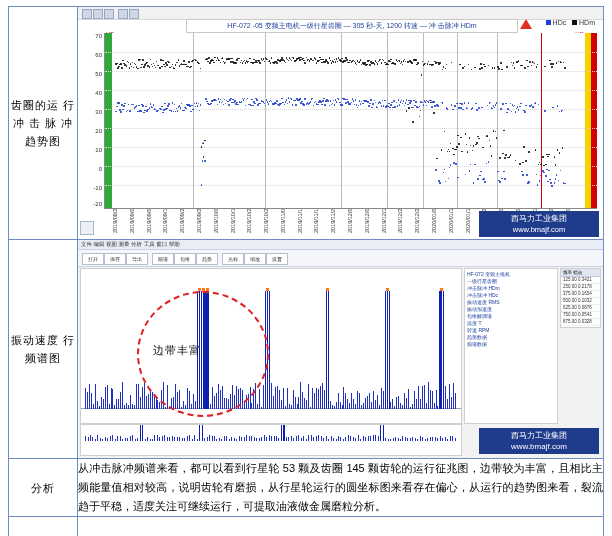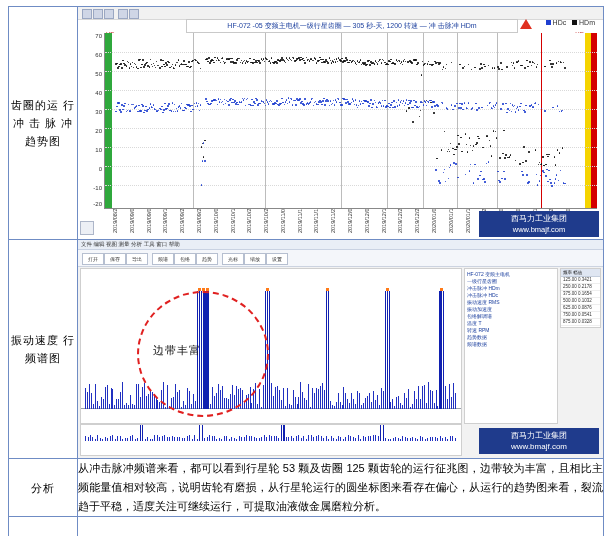--- a/index.html
+++ b/index.html
@@ -1780,21 +1780,21 @@
           <div class="spec-brand">
             <div>西马力工业集团</div>
             <div class="b2">www.bmajf.com</div>
           </div>
         </div>
       </td>
     </tr>
 
     <tr>
       <td class="label">分析</td>
-      <td class="analysis-text">从冲击脉冲频谱来看，都可以看到行星轮 53 颗及齿圈 125 颗齿轮的运行征兆图，边带较为丰富，且相比主频能量值相对较高，说明齿轮有磨损，从行星轮运行的圆坐标图来看存在偏心，从运行的趋势图来看，裂流趋于平稳，适度关注可继续运行，可提取油液做金属磨粒分析。</td>
+      <td class="analysis-text">从冲击脉冲频谱来看，都可以看到行星轮 53 颗及齿圈 145 颗齿轮的运行征兆图，边带较为丰富，且相比主频能量值相对较高，说明齿轮有磨损，从行星轮运行的圆坐标图来看存在偏心，从运行的趋势图来看，裂流趋于平稳，适度关注可继续运行，可提取油液做金属磨粒分析。</td>
     </tr>
 
     <tr>
       <td class="label blank"></td>
       <td class="blank"></td>
     </tr>
 
   </tbody>
     </table>
 </div>

